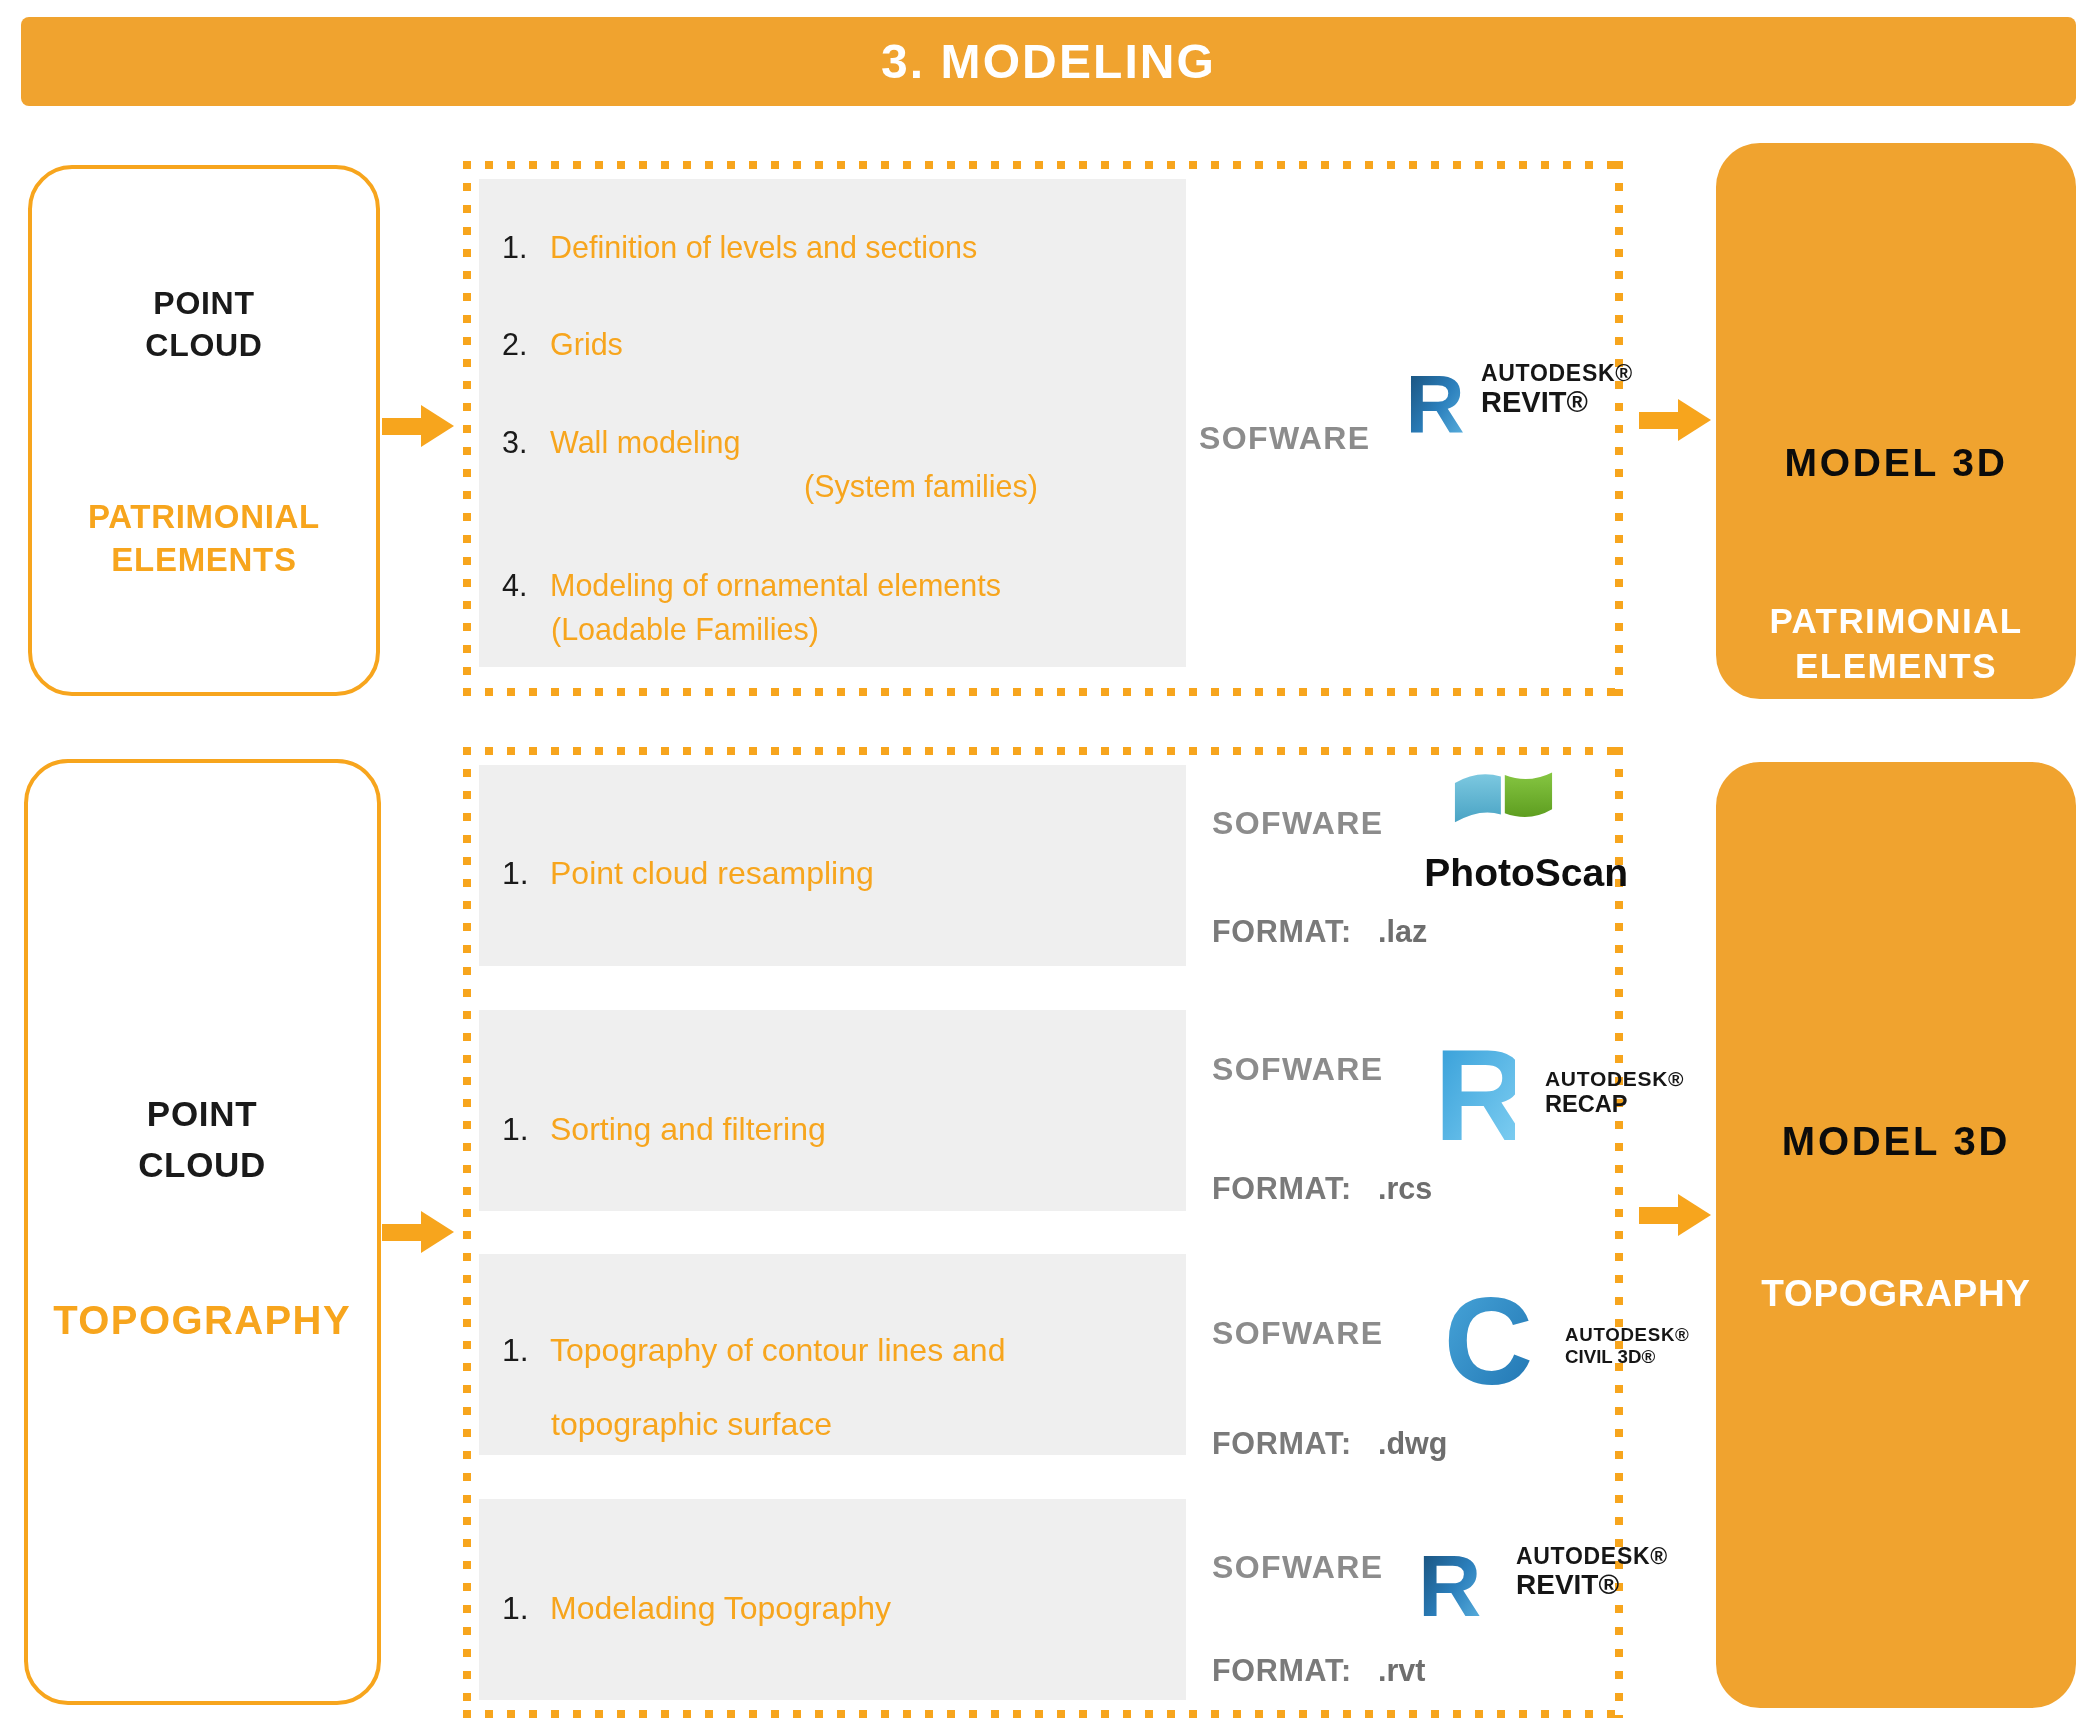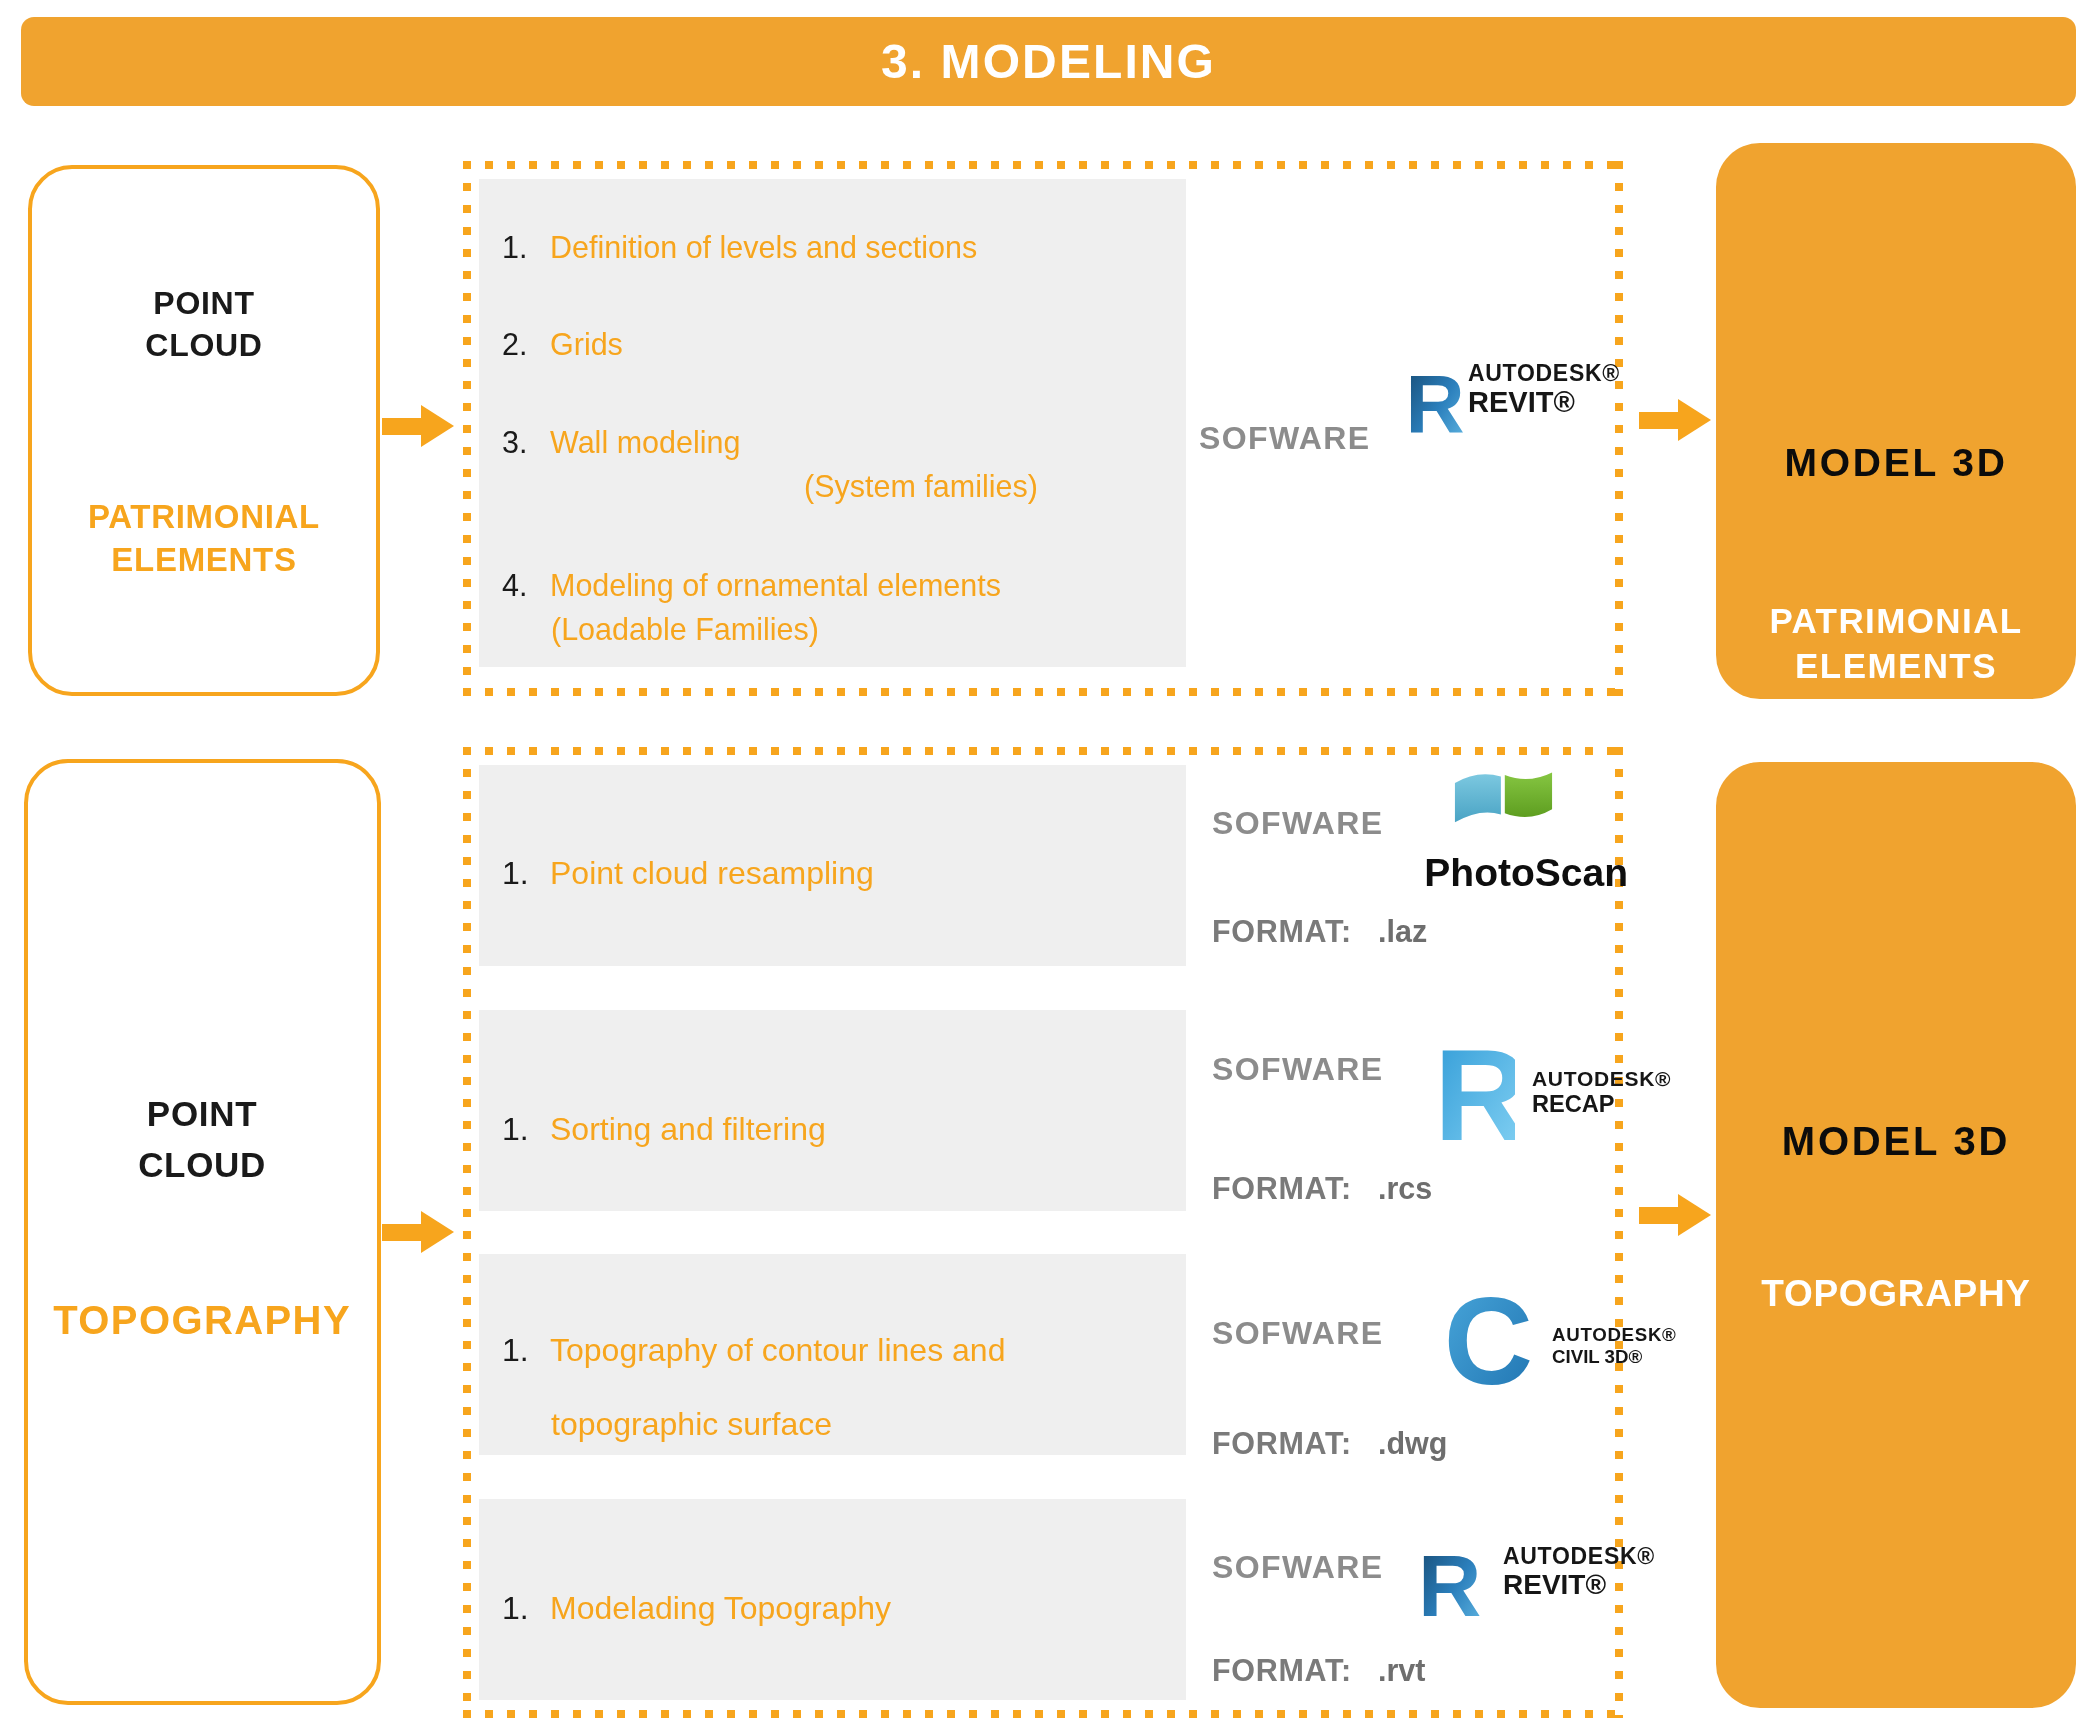--- a/index.html
+++ b/index.html
@@ -9,21 +9,21 @@
     --lblgray:#8C8C8C;
     --fmtgray:#6E6E6E;
     --ink:#1A1A1A;
   }
   *{box-sizing:border-box;margin:0;padding:0;}
   html,body{background:#fff;}
   body{font-family:"Liberation Sans",sans-serif;}
   #canvas{position:relative;width:2097px;height:1731px;background:#fff;overflow:hidden;}
 
   .abs{position:absolute;}
-  .banner{left:21px;top:17.3px;width:2055px;height:89px;background:var(--orange);border-radius:13px;
+  .banner{left:21px;top:17.3px;width:2055px;height:89px;background:var(--orange);border-radius:8px;
           color:#fff;font-weight:bold;font-size:48px;letter-spacing:2.1px;text-align:center;line-height:89px;}
 
   .src-box{background:#fff;border:4.8px solid var(--orange-br);border-radius:44px;}
   .res-box{background:var(--orange);border-radius:44px;}
   .ctr{left:0;right:0;text-align:center;}
   .pre{white-space:pre-line;}
 
   .src-title{font-weight:bold;color:var(--ink);}
   .src-sub{font-weight:bold;color:var(--orange-br);}
   .res-title{font-weight:bold;color:#0c0c0c;letter-spacing:2.8px;}
@@ -43,21 +43,21 @@
   .step .num{display:inline-block;width:48px;font-weight:normal;color:var(--ink);}
   .step .txt{color:var(--orange-br);}
   .rowtxt{position:absolute;font-size:32px;line-height:1.2;}
   .rowtxt .num{display:inline-block;width:48px;color:var(--ink);}
   .rowtxt .txt{color:var(--orange-br);}
   .subline{position:absolute;font-size:30.5px;color:var(--orange-br);}
 
   .soft-label{position:absolute;font-size:32px;font-weight:bold;color:var(--lblgray);letter-spacing:1.4px;}
   .fmt{position:absolute;font-size:30.5px;font-weight:bold;color:#7A7A7A;letter-spacing:0.7px;}
   .fmt-val{position:absolute;font-size:30.5px;font-weight:bold;color:var(--fmtgray);}
-  .brand{position:absolute;color:#161616;line-height:1.15;}
+  .brand{position:absolute;color:#161616;line-height:1.15;margin-left:13px;}
   .brand .b1{font-weight:bold;letter-spacing:0.7px;}
   .brand .b2{font-weight:bold;}
   .ps-name{position:absolute;font-size:39px;font-weight:bold;color:#0e0e0e;text-align:right;}
 
   
   .arrow{position:absolute;width:72px;height:43px;}
   .arrow .shaft{position:absolute;left:0;top:13px;width:43px;height:16.6px;background:var(--orange-br);}
   .arrow .head{position:absolute;left:39px;top:0;width:0;height:0;
                border-top:21.5px solid transparent;border-bottom:21.5px solid transparent;
                border-left:33px solid var(--orange-br);}

